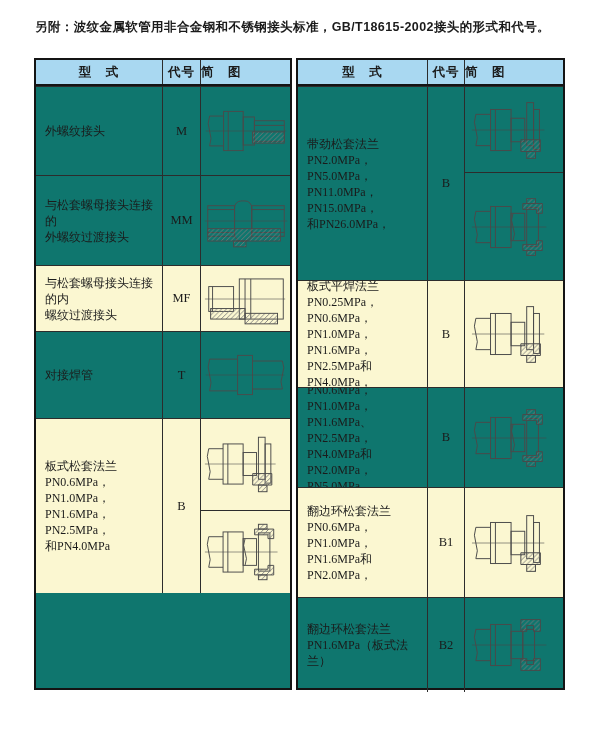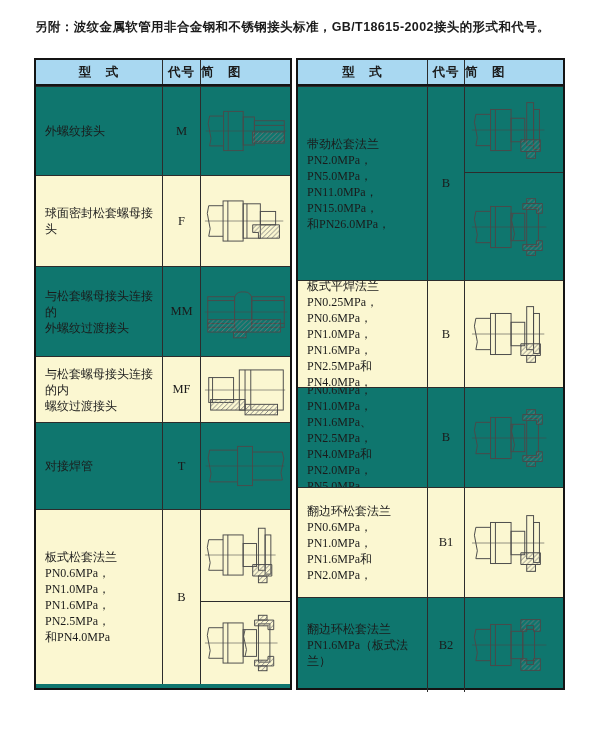--- a/index.html
+++ b/index.html
@@ -152,31 +152,20 @@
       <div class="tcell c-code">M</div>
       <div class="tcell c-diag">
         <div class="sub-d" style="flex:1;">
           <svg class="dg" viewBox="0 0 90 60" width="86" height="56">
               <use href="#d-male"></use>
             </svg>
         </div>
       </div>
     </div>
 
-    <div class="trow hl" style="height:91px;">
-      <div class="tcell c-type">球面密封松套螺母接头</div>
-      <div class="tcell c-code">F</div>
-      <div class="tcell c-diag">
-        <div class="sub-d" style="flex:1;">
-          <svg class="dg" viewBox="0 0 90 60" width="86" height="58">
-              <use href="#d-nut"></use>
-            </svg>
-        </div>
-      </div>
-    </div>
 
     <div class="trow" style="height:90px;">
       <div class="tcell c-type">与松套螺母接头连接的
 外螺纹过渡接头</div>
       <div class="tcell c-code">MM</div>
       <div class="tcell c-diag">
         <div class="sub-d" style="flex:1;">
           <svg class="dg" viewBox="0 0 90 60" width="86" height="58">
               <use href="#d-mm"></use>
             </svg>

